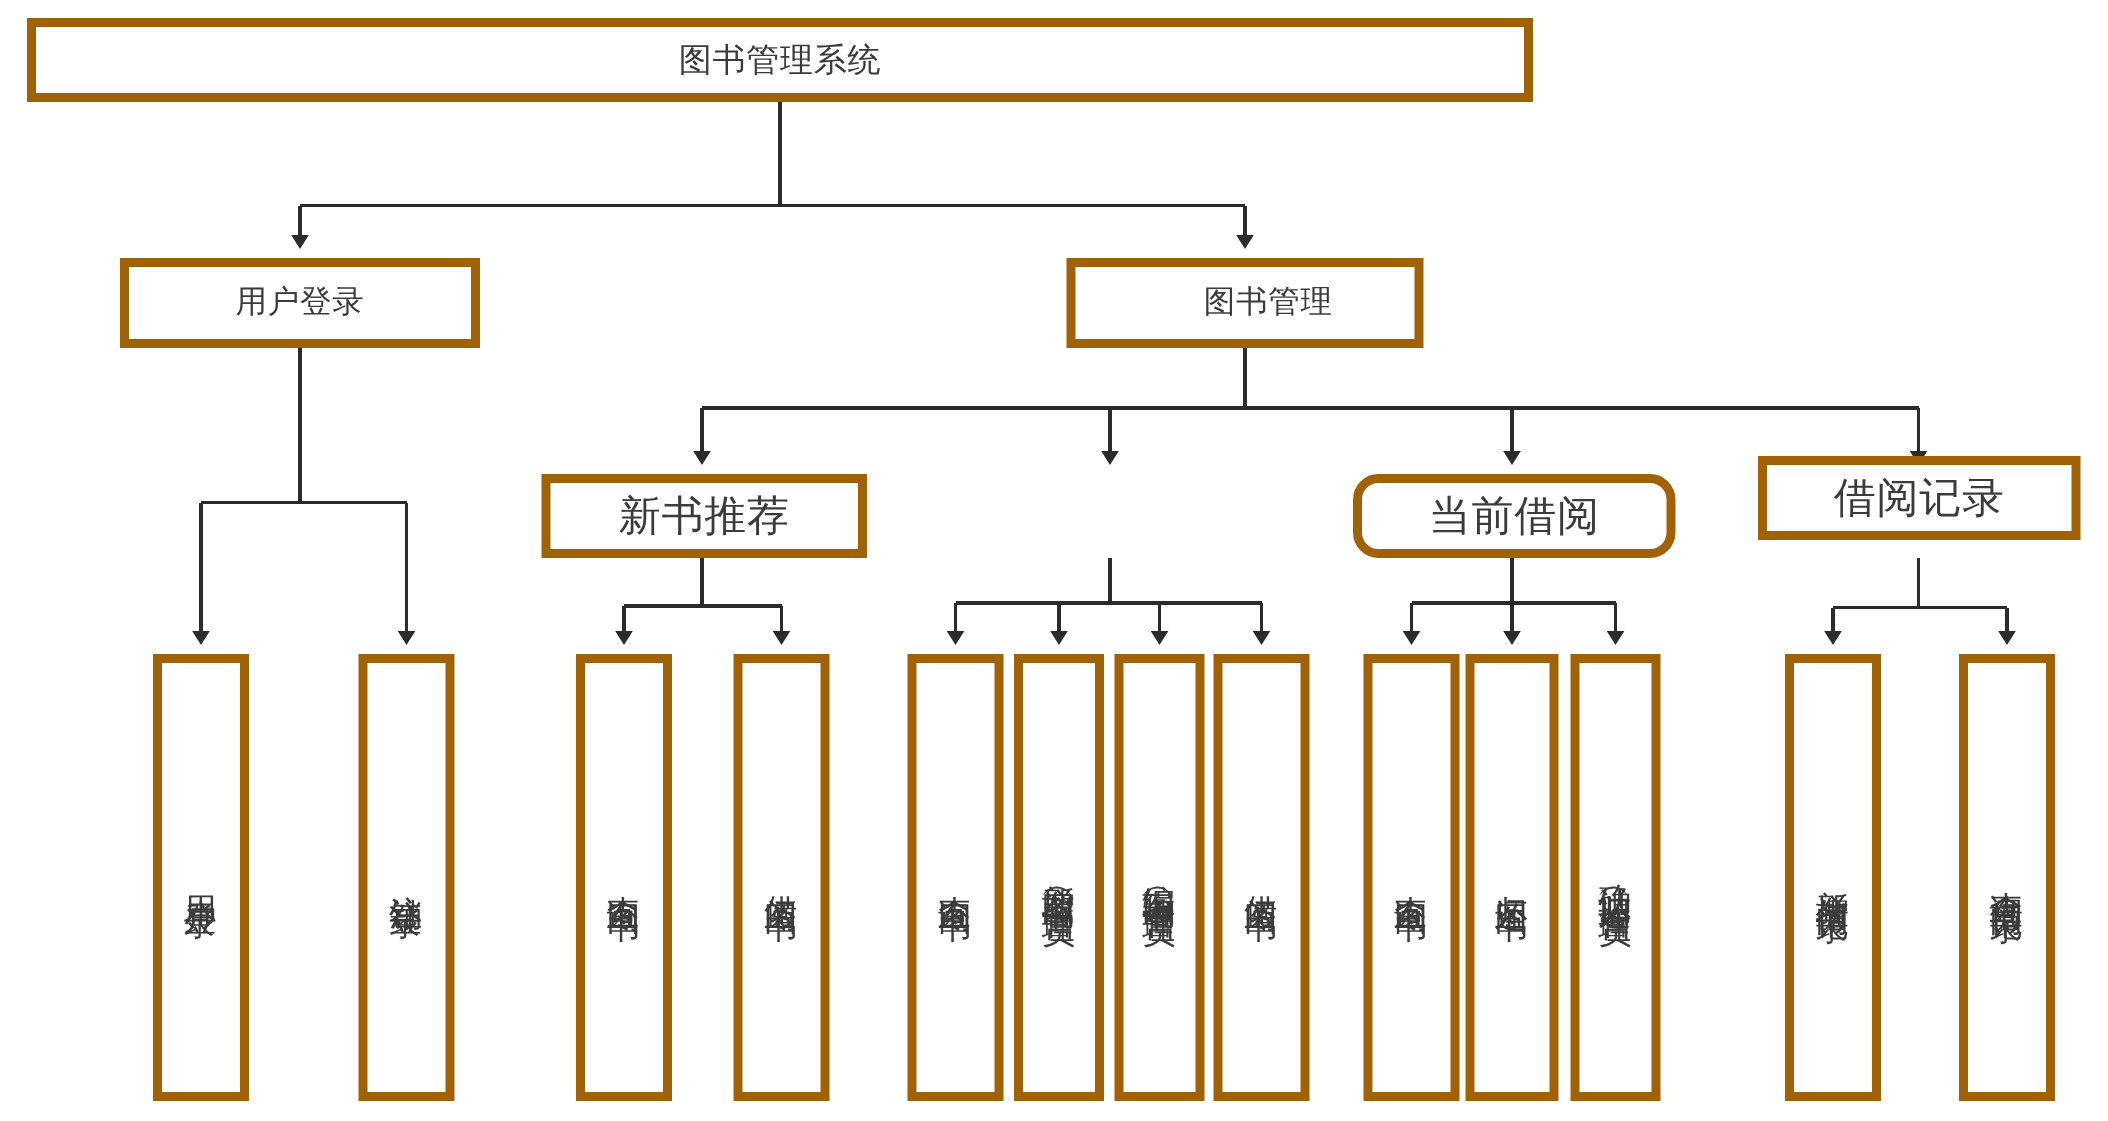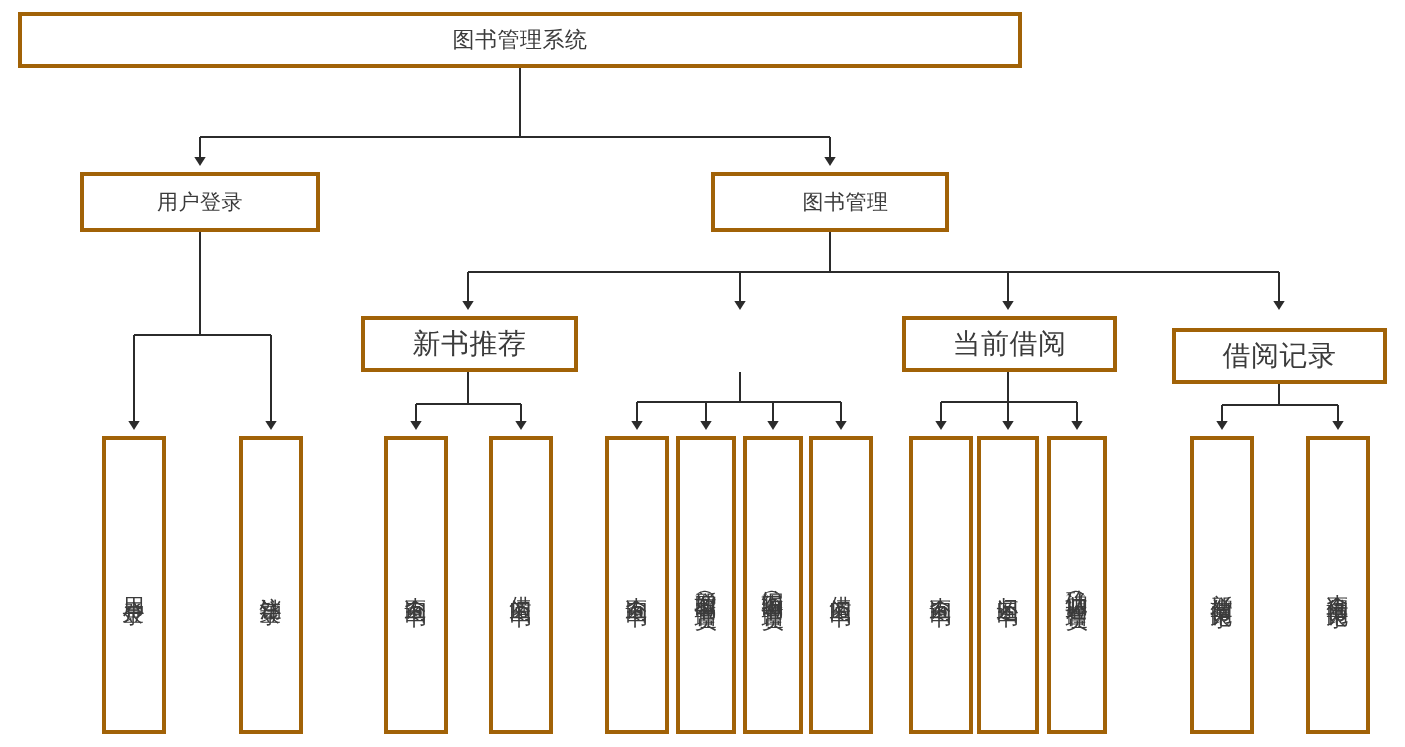--- a/index.html
+++ b/index.html
@@ -22,21 +22,21 @@
     position: absolute;
     left: 0;
     top: 0;
     width: 1405px;
     height: 747px;
     pointer-events: none;
   }
   .node {
     position: absolute;
     box-sizing: border-box;
-    border: 4px solid #a16207;
+    border: 6px solid #a16207;
     background: #ffffff;
     display: flex;
     align-items: center;
     justify-content: center;
     color: #3a3a3a;
   }
   .node .label {
     font-size: 21px;
     line-height: 1.18;
     letter-spacing: 0.5px;
@@ -135,25 +135,25 @@
 
   <div class="node level2" style="left:711px; top:172px; width:238px; height:60px;padding-left:31px;">
     <span class="label">图书管理</span>
   </div>
 
   <div class="node level3" style="left:361px; top:316px; width:217px; height:56px;">
     <span class="label">新书推荐</span>
   </div>
 
 
-  <div class="node level3" style="left:902px; top:316px; width:215px; height:56px;">
+  <div class="node level3" style="left:902px; top:316px; width:215px; height:56px;border-radius:17px;">
     <span class="label">当前借阅</span>
   </div>
 
-  <div class="node level3" style="left:1172px; top:328px; width:215px; height:56px;">
+  <div class="node level3" style="left:1172px; top:304px; width:215px; height:56px;">
     <span class="label">借阅记录</span>
   </div>
 
   <div class="node leaf" style="left:102px; top:436px; width:64px; height:298px;">
     <span class="label">用户登录</span>
   </div>
   <div class="node leaf" style="left:239px; top:436px; width:64px; height:298px;">
     <span class="label">注销登录</span>
   </div>
 

